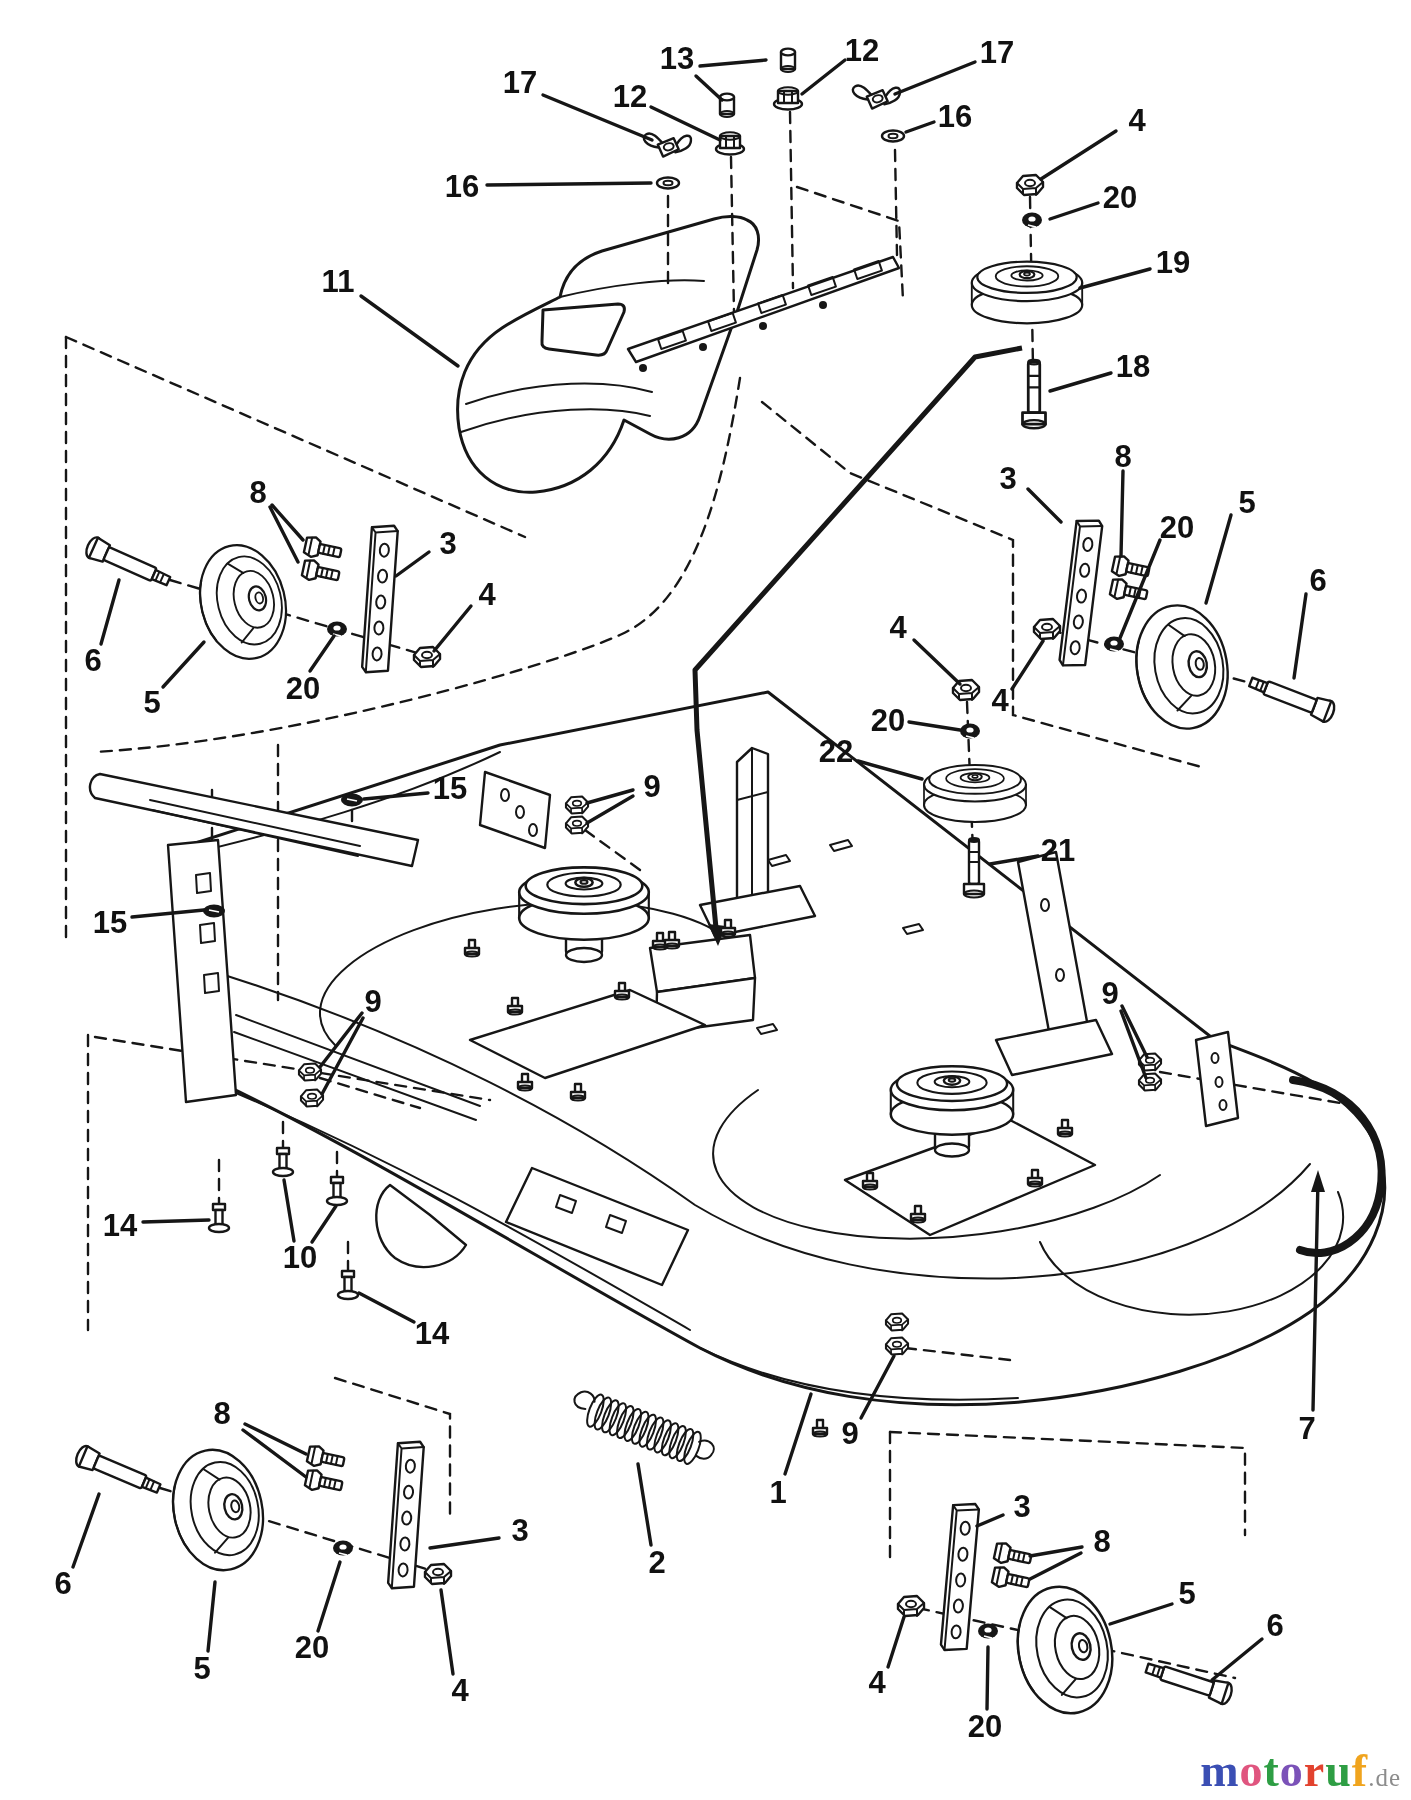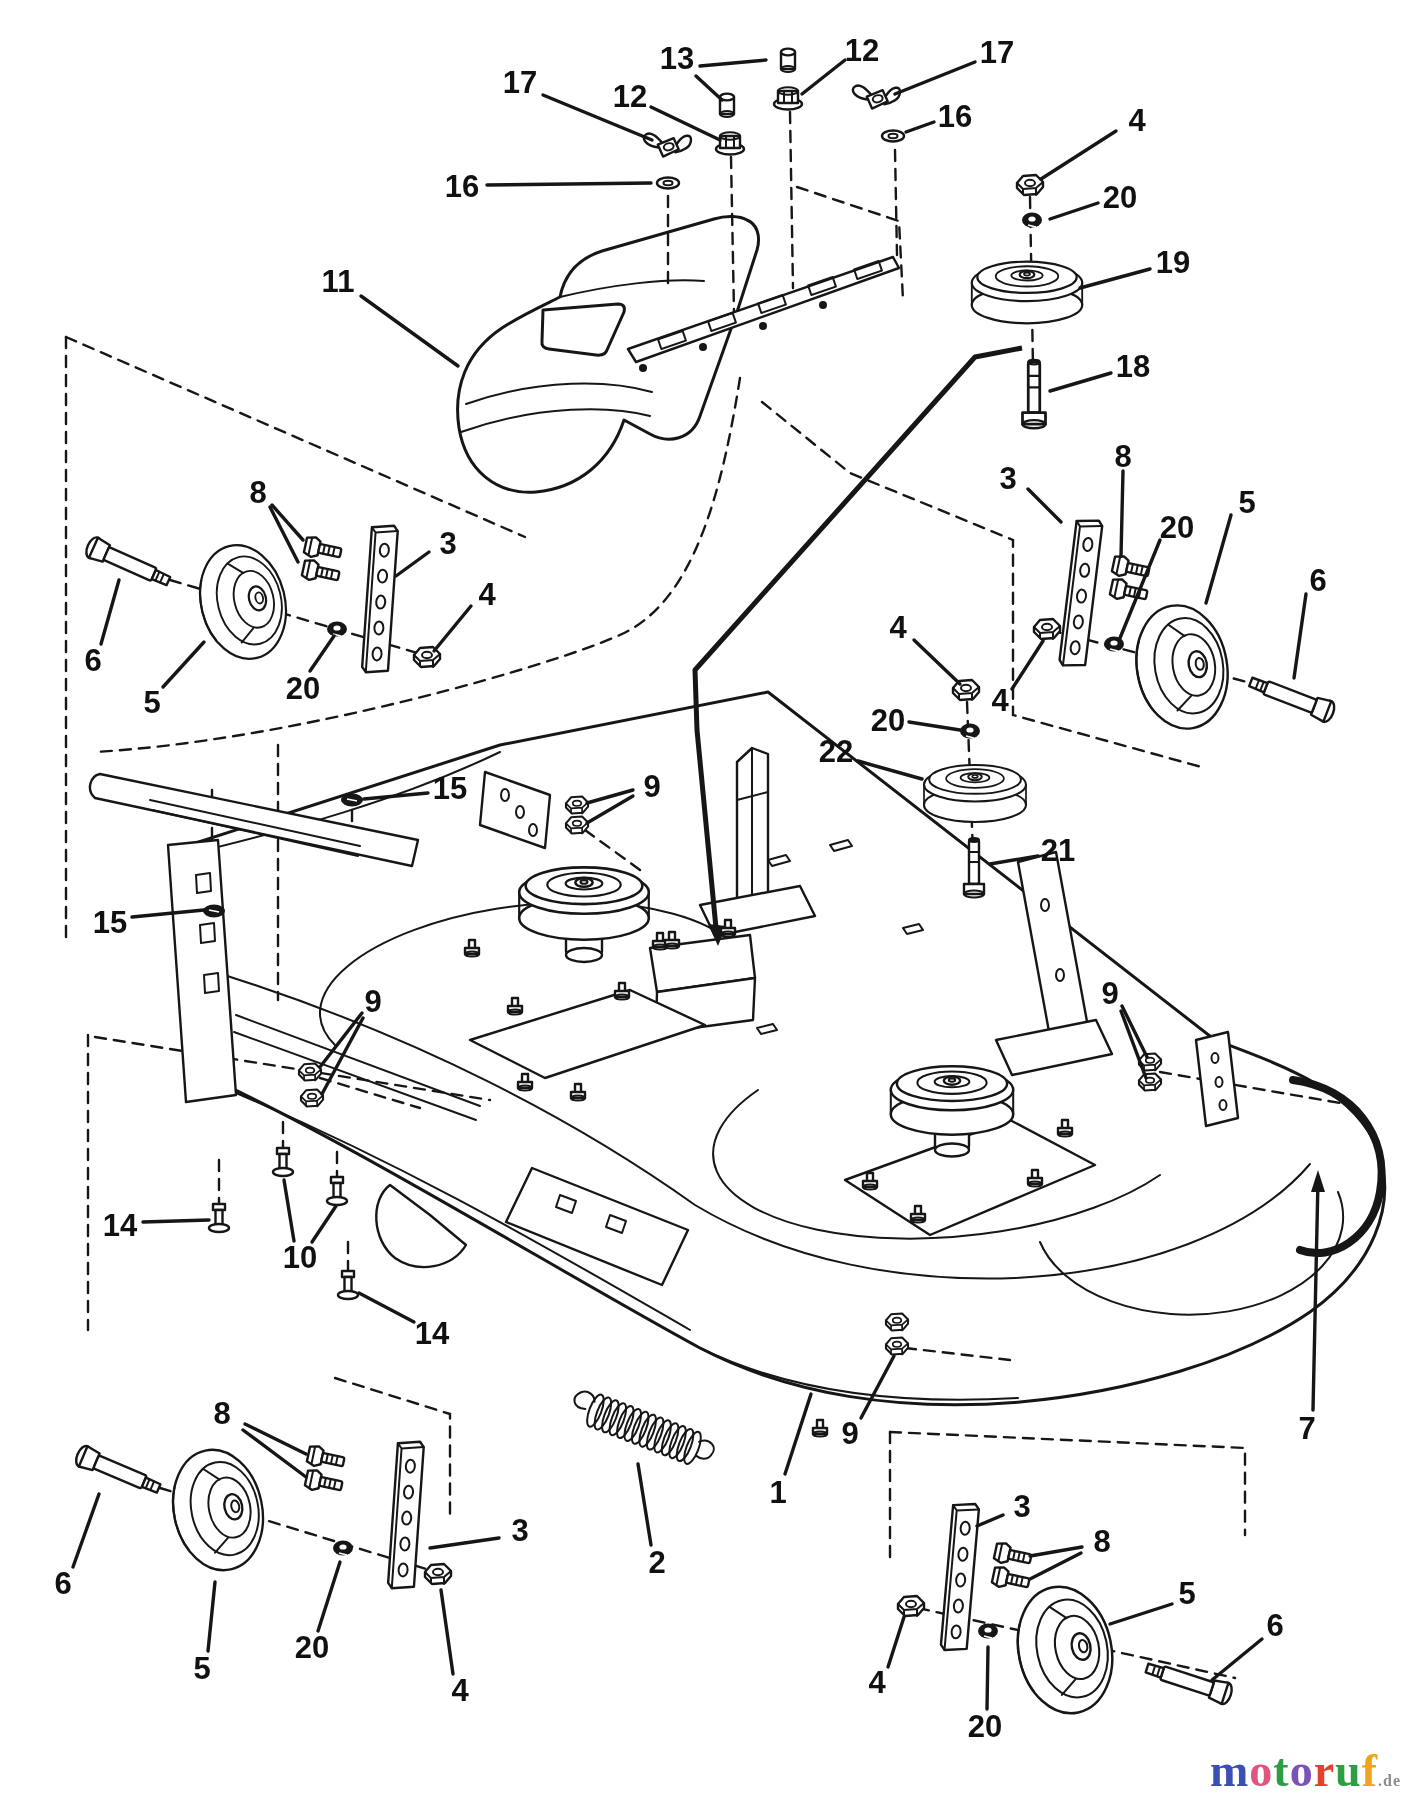--- a/index.html
+++ b/index.html
@@ -9,21 +9,21 @@
   .outline{fill:none;stroke:#161616;stroke-width:3;stroke-linejoin:round;stroke-linecap:round;}
   .thin{fill:none;stroke:#161616;stroke-width:2;stroke-linejoin:round;stroke-linecap:round;}
   .dash{fill:none;stroke:#161616;stroke-width:2.4;stroke-dasharray:11 8;stroke-linecap:round;}
   .leader{stroke:#161616;stroke-width:3.4;stroke-linecap:round;}
   .callout{font-family:"Liberation Sans",sans-serif;font-weight:bold;font-size:31px;fill:#111;
            text-anchor:middle;dominant-baseline:central;}
   .fillpart{fill:#ffffff;stroke:#161616;stroke-width:2.4;stroke-linejoin:round;}
   .darkfill{fill:#161616;stroke:none;}
   .watermark{position:absolute;right:10px;bottom:6px;font-family:"Liberation Serif",serif;
              font-weight:bold;font-size:46px;letter-spacing:1px;line-height:1;}
-  .wm-suffix{font-size:16px;font-weight:bold;margin-top:44px;}
+  .wm-suffix{font-size:25px;font-weight:normal;margin-top:44px;}
 </style>
 </head>
 <body>
 
 <svg width="1411" height="1800" viewBox="0 0 1411 1800">
   <defs>
     <g id="sym-hex-nut">
       <path class="fillpart" d="M-13,-2 L-7,-9 L6,-10 L13,-3 L13,2 L7,9 L-6,10 L-13,3 Z"></path>
       <path class="thin" d="M-13,-2 L-7,4 L6,3 L13,-3 M-7,4 L-7,9 M6,3 L6,10"></path>
       <ellipse class="thin" cx="0" cy="-2" rx="5" ry="3.2"></ellipse>

